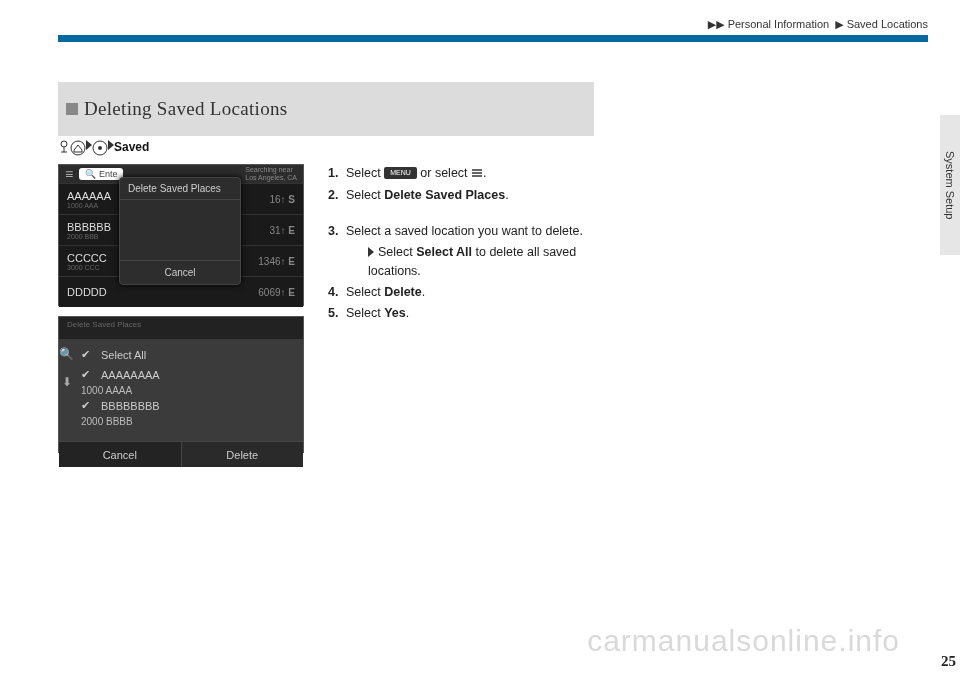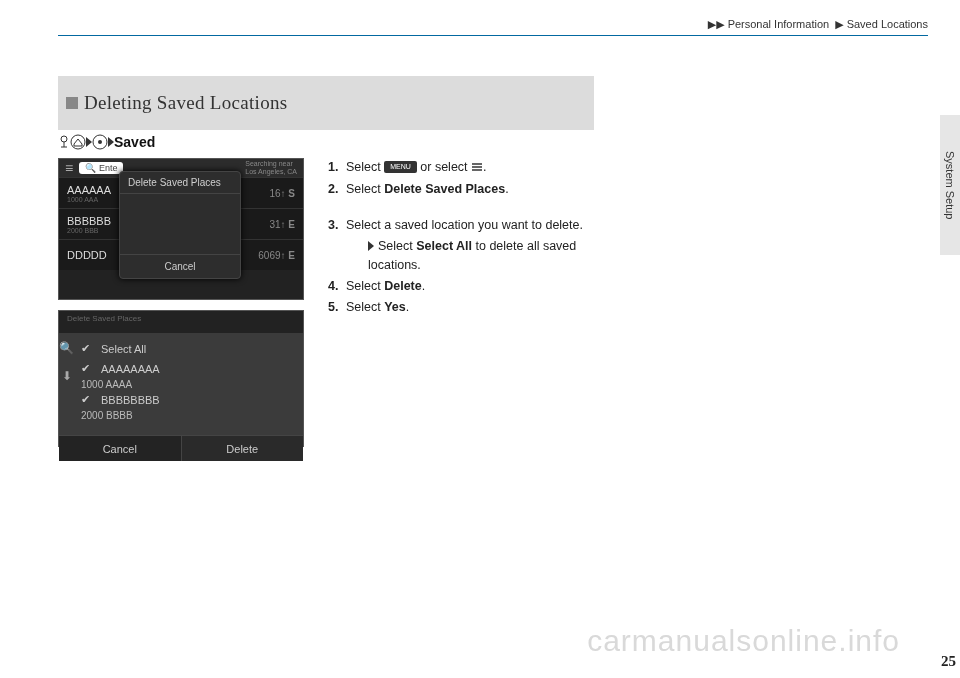--- a/index.html
+++ b/index.html
@@ -14,21 +14,21 @@
     position: relative;
     overflow: hidden;
   }
   .page {
     position: absolute;
     left: 58px;
     top: 18px;
     width: 870px;
   }
   .breadcrumb-row {
-    border-bottom: 1px solid #0369a1;
+    border-bottom: 7px solid #0369a1;
     padding-bottom: 4px;
     margin-bottom: 40px;
     text-align: right;
     font-size: 11px;
     color: #333;
   }
   .breadcrumb-row .arrow { margin: 0 3px; }
   .section-header {
     background: #dcdcdc;
     width: 520px;
@@ -41,24 +41,23 @@
   .section-header .square {
     display: inline-block;
     width: 12px; height: 12px;
     background: #888;
     margin-right: 6px;
     vertical-align: 0px;
   }
   .path-row {
     margin-top: 4px;
     margin-bottom: 8px;
-    font-size: 14px;
+    font-size: 12px;
     color: #111;
     display: flex;
-    align-items: center;
     gap: 0;
   }
   .path-row .tri { width:0;height:0;border-left:6px solid #333;border-top:5px solid transparent;border-bottom:5px solid transparent; }
   .path-row svg { vertical-align: middle; }
   .content-row {
     display: flex;
     gap: 24px;
     margin-top: 6px;
     align-items: flex-start;
   }
@@ -179,20 +178,24 @@
         <div class="list">
           <div class="item">
               <div><span>AAAAAA</span><span class="sub">1000 AAA</span></div>
               <span class="dist"><span>16</span>↑ <b>S</b></span>
             </div>
           <div class="item">
               <div><span>BBBBBB</span><span class="sub">2000 BBB</span></div>
               <span class="dist"><span>31</span>↑ <b>E</b></span>
             </div>
           <div class="item">
+              <div><span>CCCCC</span><span class="sub">3000 CCC</span></div>
+              <span class="dist"><span>1346</span>↑ <b>E</b></span>
+            </div>
+          <div class="item">
               <div><span>DDDDD</span></div>
               <span class="dist"><span>6069</span>↑ <b>E</b></span>
             </div>
         </div>
         <div class="dialog">
           <div class="d-hdr">Delete Saved Places</div>
           <div class="d-body"></div>
           <div class="d-cancel">Cancel</div>
         </div>
       </div>

